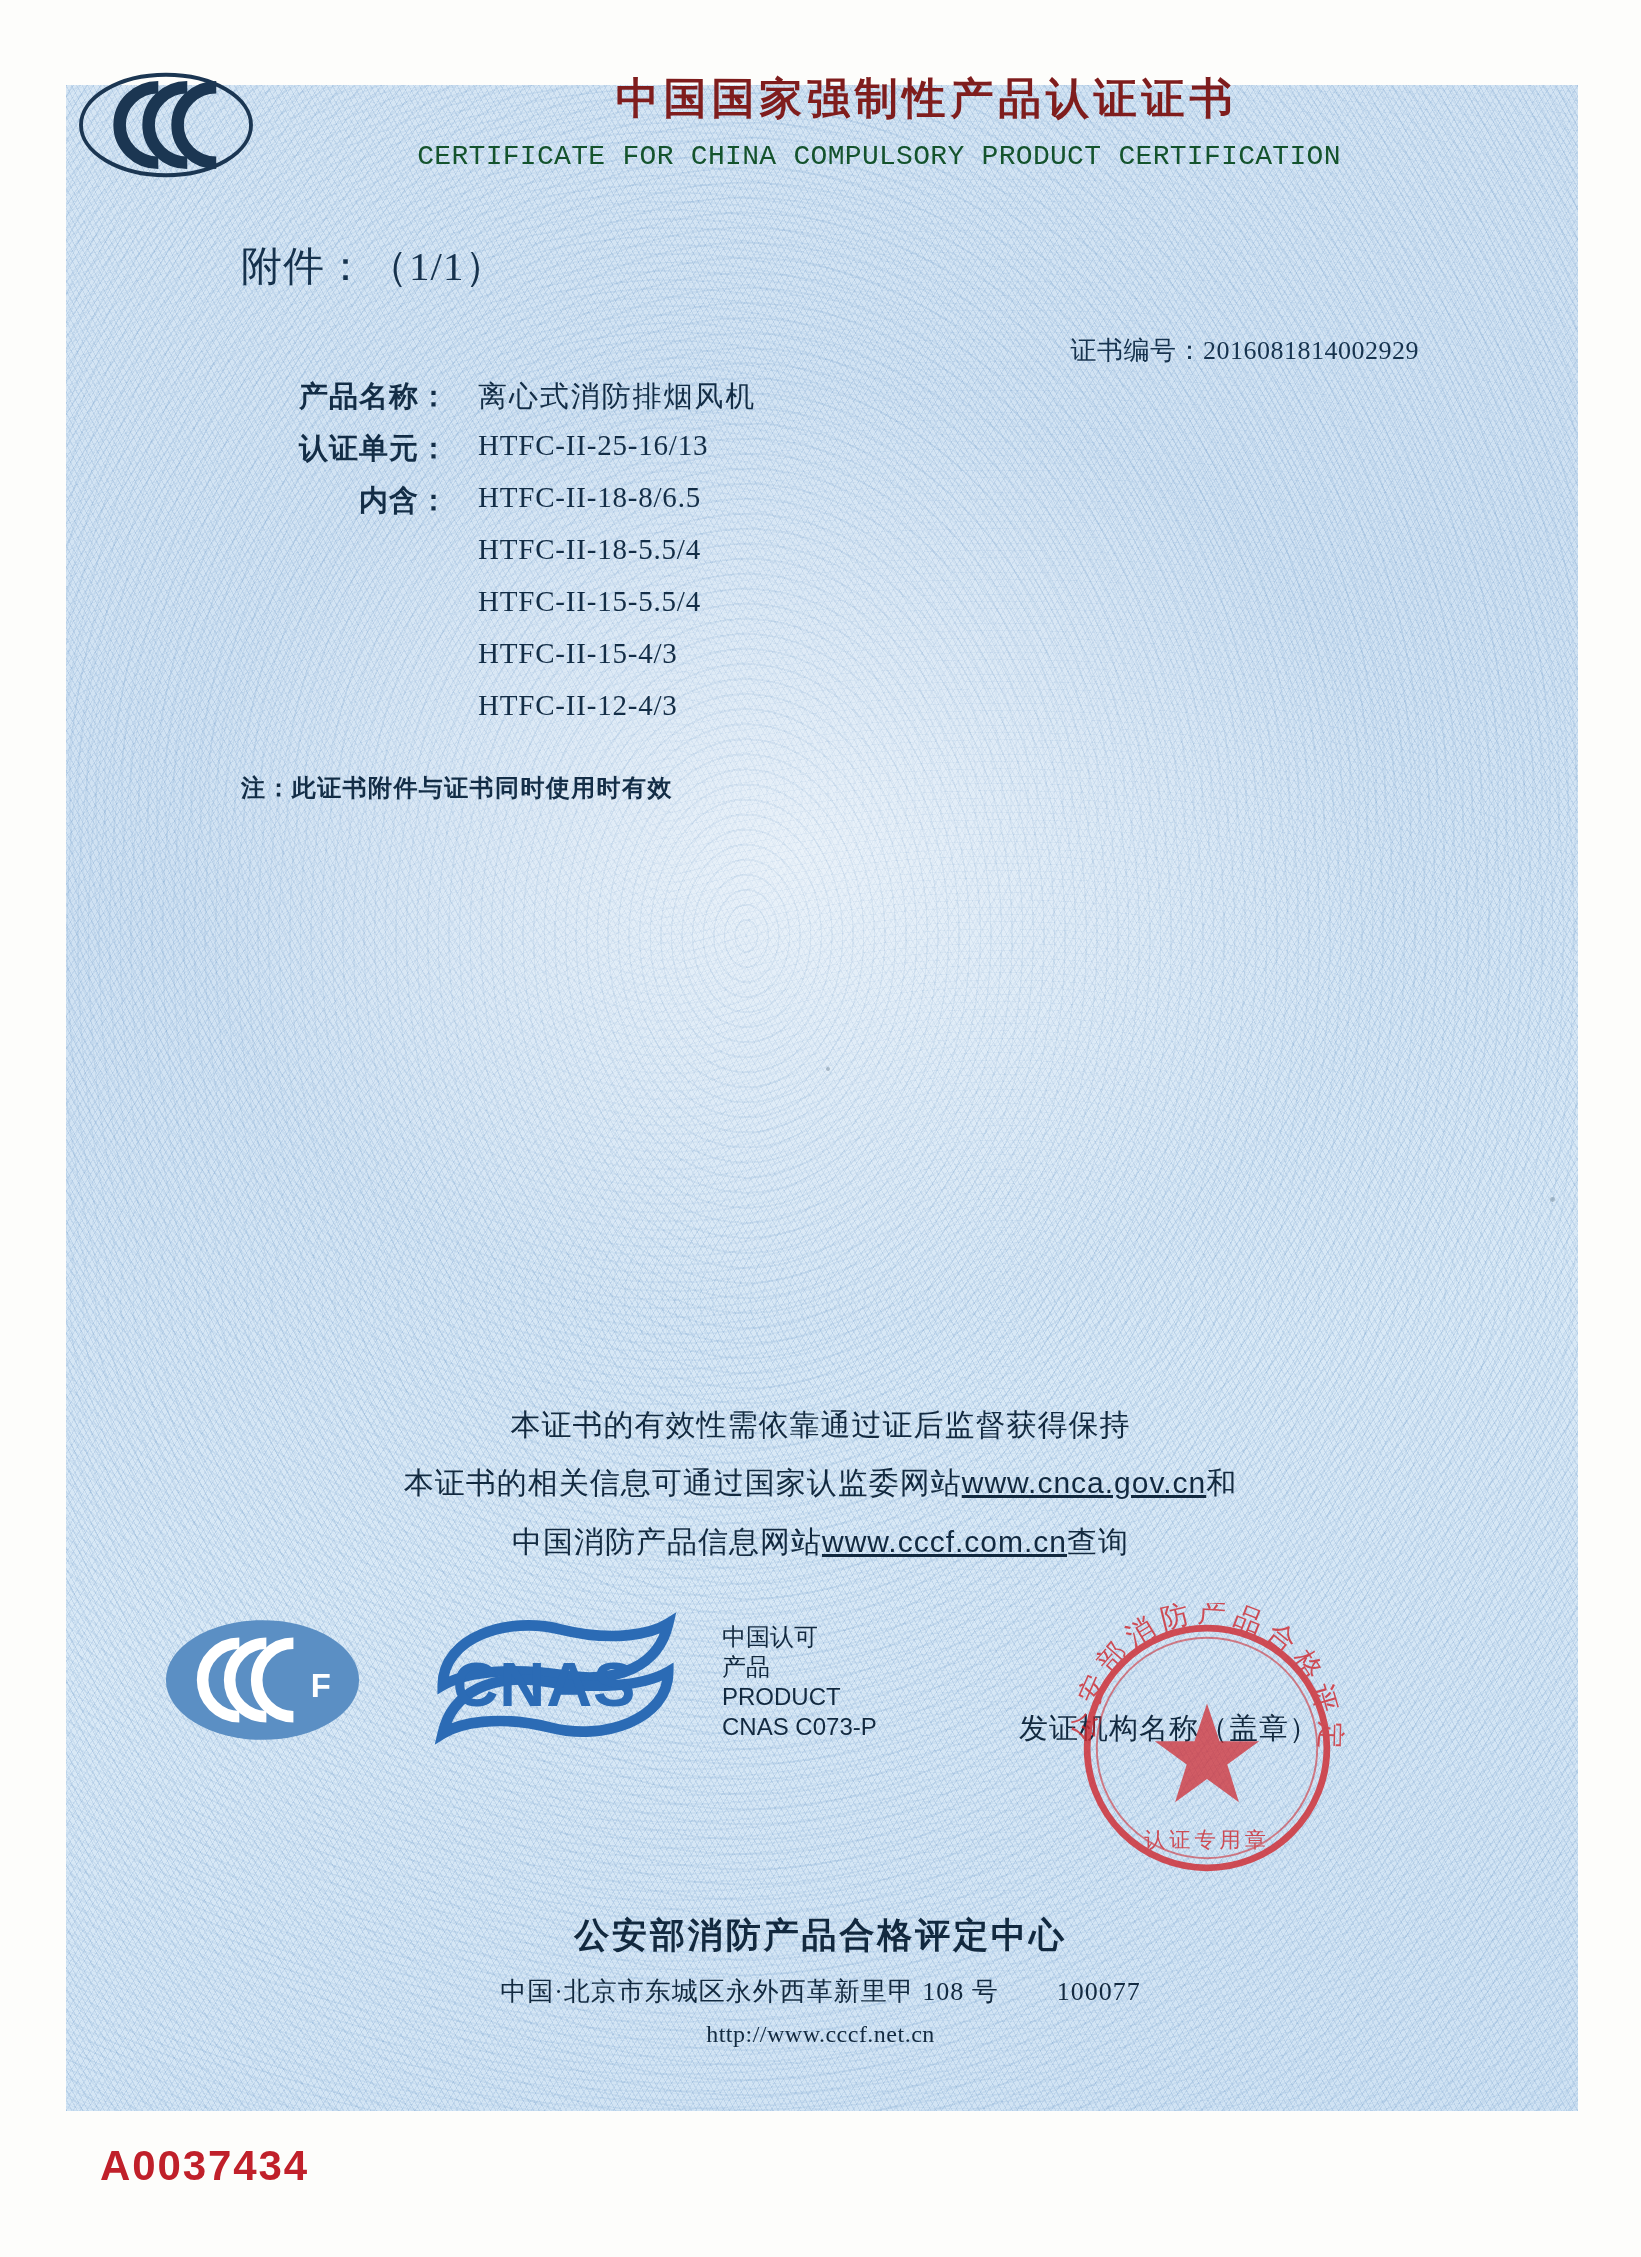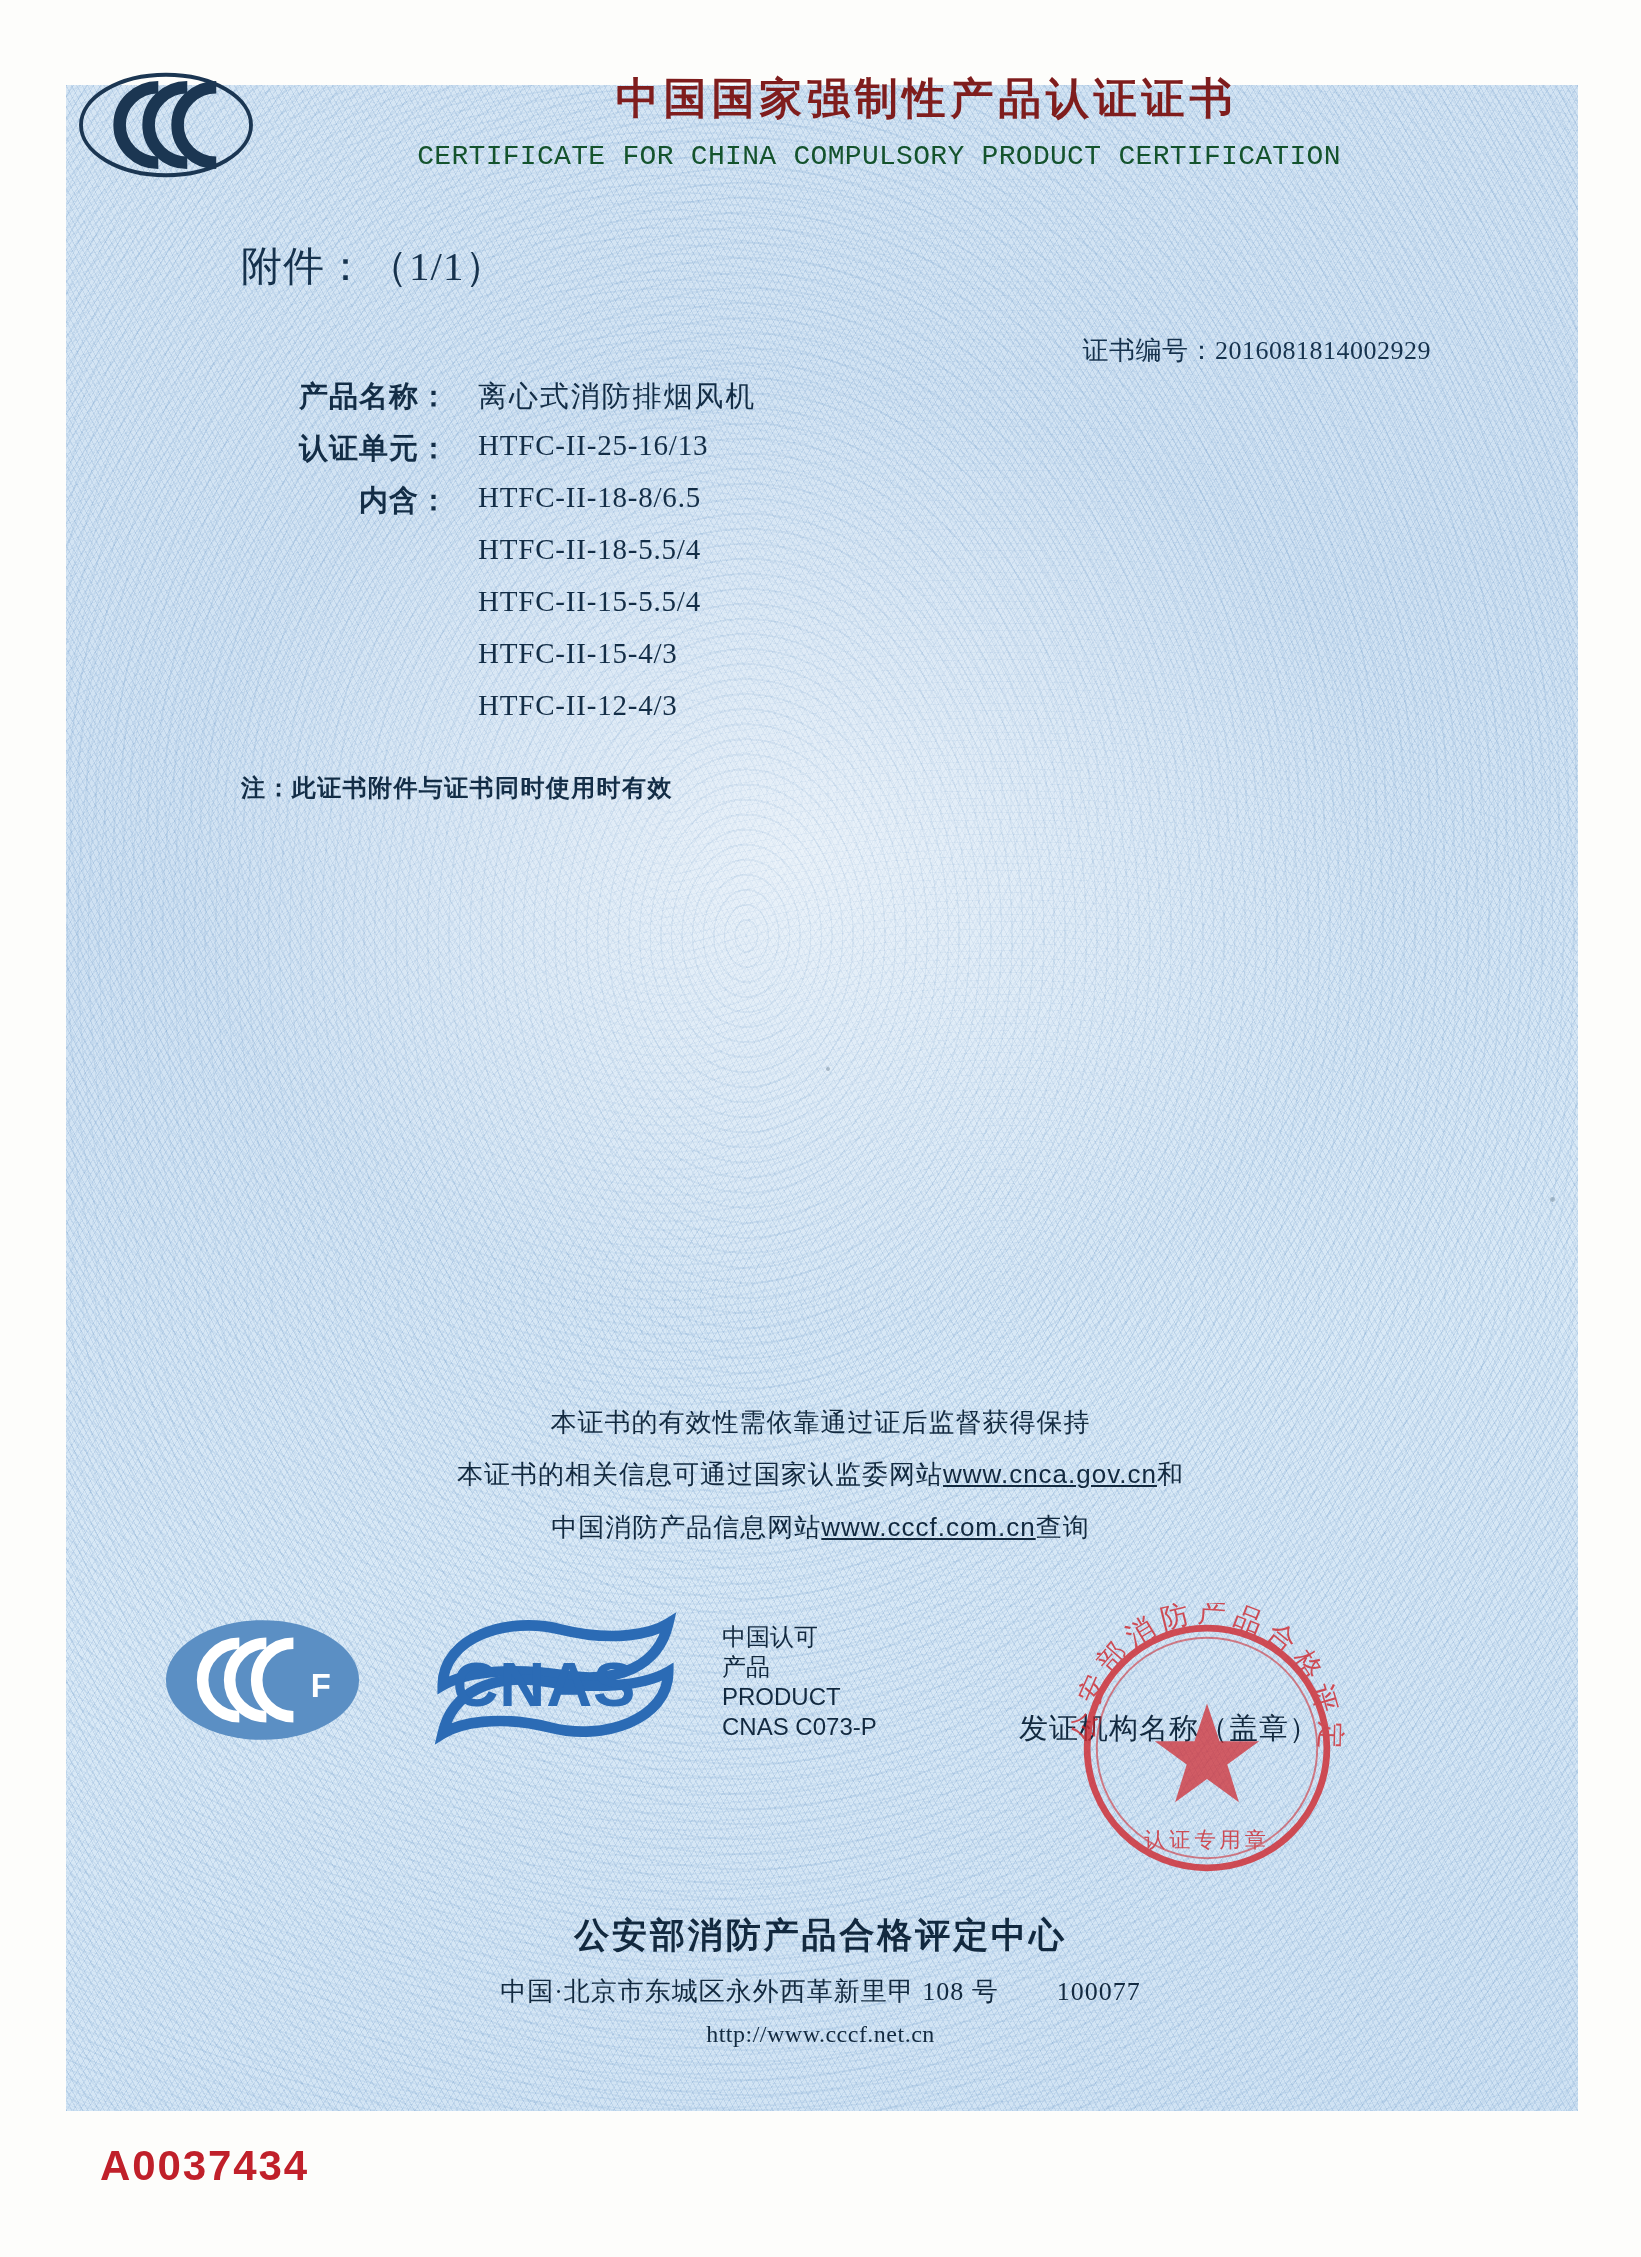--- a/index.html
+++ b/index.html
@@ -98,21 +98,21 @@
     top: 239px;
     font-family: "Liberation Serif", serif;
     font-size: 41px;
     color: #16324d;
     letter-spacing: 1px;
   }
 
   
   #cert-no {
     position: absolute;
-    right: 210px;
+    right: 222px;
     top: 333px;
     font-size: 26px;
     color: #16324d;
     letter-spacing: 0.5px;
   }
 
   
   #fields {
     position: absolute;
     left: 241px;
@@ -160,21 +160,21 @@
   #footer-notes {
     position: absolute;
     left: 0;
     top: 1405px;
     width: 100%;
     text-align: center;
     font-family: "Liberation Sans", sans-serif;
     color: #12293f;
   }
   .fn-line {
-    font-size: 26px;
+    font-size: 30px;
     letter-spacing: 1px;
     margin-bottom: 17.4px;
   }
   .fn-url {
     text-decoration: underline;
   }
 
   
   #marks {
     position: absolute;

